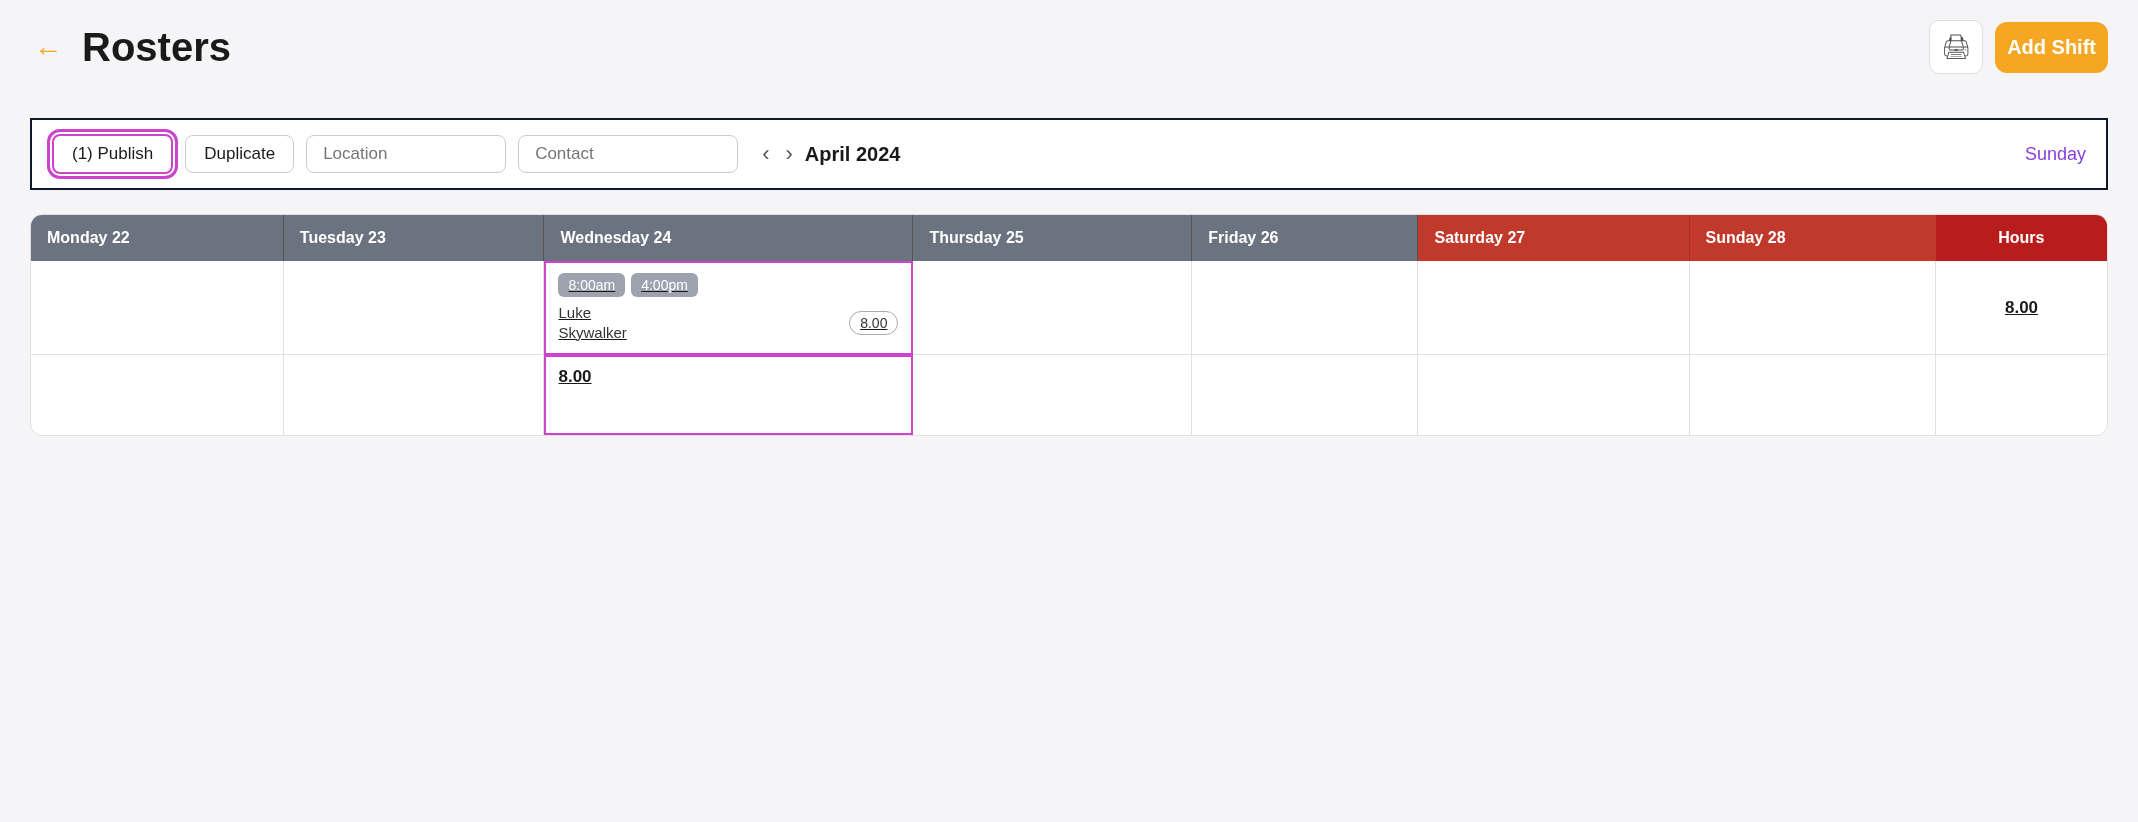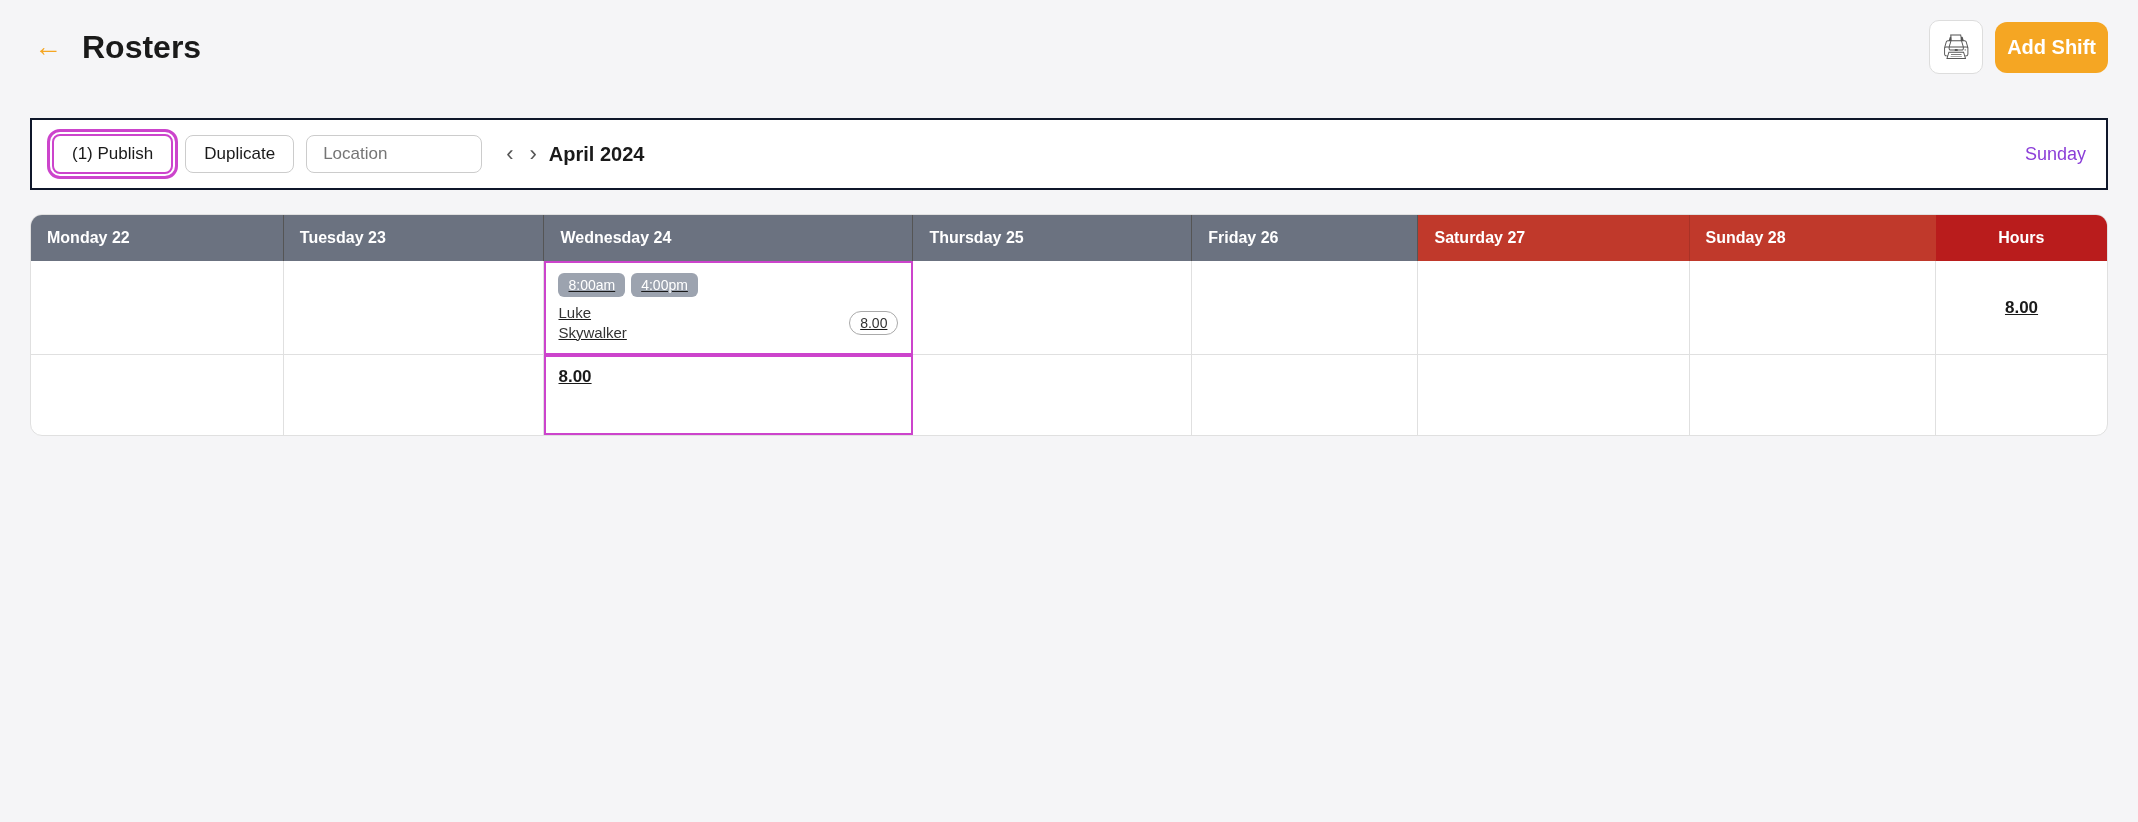--- a/index.html
+++ b/index.html
@@ -26,21 +26,21 @@
     .back-btn {
       background: none;
       border: none;
       cursor: pointer;
       font-size: 28px;
       color: #f5a623;
       padding: 0 4px;
       line-height: 1;
     }
     .page-title {
-      font-size: 32px;
+      font-size: 40px;
       font-weight: 700;
       color: #1a1a1a;
     }
     .header-right {
       display: flex;
       align-items: center;
       gap: 12px;
     }
     .print-btn {
       background: white;
@@ -102,21 +102,21 @@
     }
     .location-input, .contact-input {
       border: 1.5px solid #ccc;
       border-radius: 8px;
       padding: 8px 16px;
       font-size: 17px;
       color: #aaa;
       background: white;
       outline: none;
     }
-    .location-input { width: 176px; }
+    .location-input { width: 200px; }
     .contact-input { width: 220px; }
 
     .nav-controls {
       display: flex;
       align-items: center;
       gap: 8px;
       margin-left: 8px;
     }
     .nav-arrow {
       background: none;
@@ -269,20 +269,21 @@
       <span>🖨</span>
     </button>
     <button class="add-shift-btn">Add Shift</button>
   </div>
 </div>
 
 <div class="toolbar">
   <button class="publish-btn">(1) Publish</button>
   <button class="duplicate-btn">Duplicate</button>
   <input class="location-input" type="text" placeholder="Location" style="">
+  <input class="contact-input" type="text" placeholder="Contact" style="">
   <div class="nav-controls">
     <button class="nav-arrow">‹</button>
     <button class="nav-arrow">›</button>
     <span class="month-label">April 2024</span>
   </div>
   <button class="reset-btn">Sunday</button>
 </div>
 
 <div class="calendar-wrapper">
   <table>

